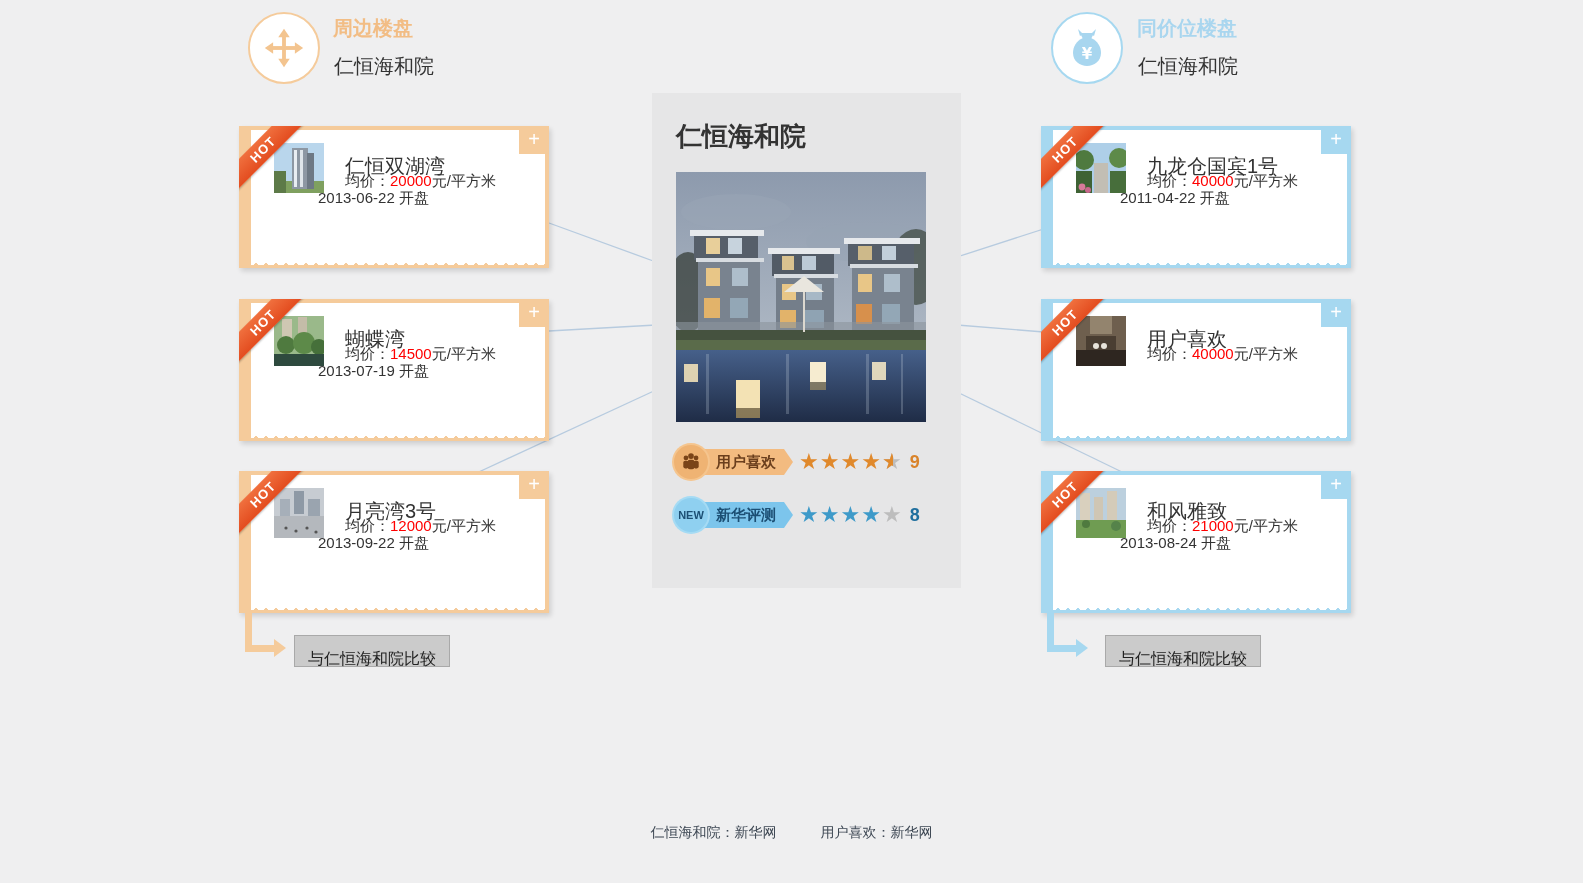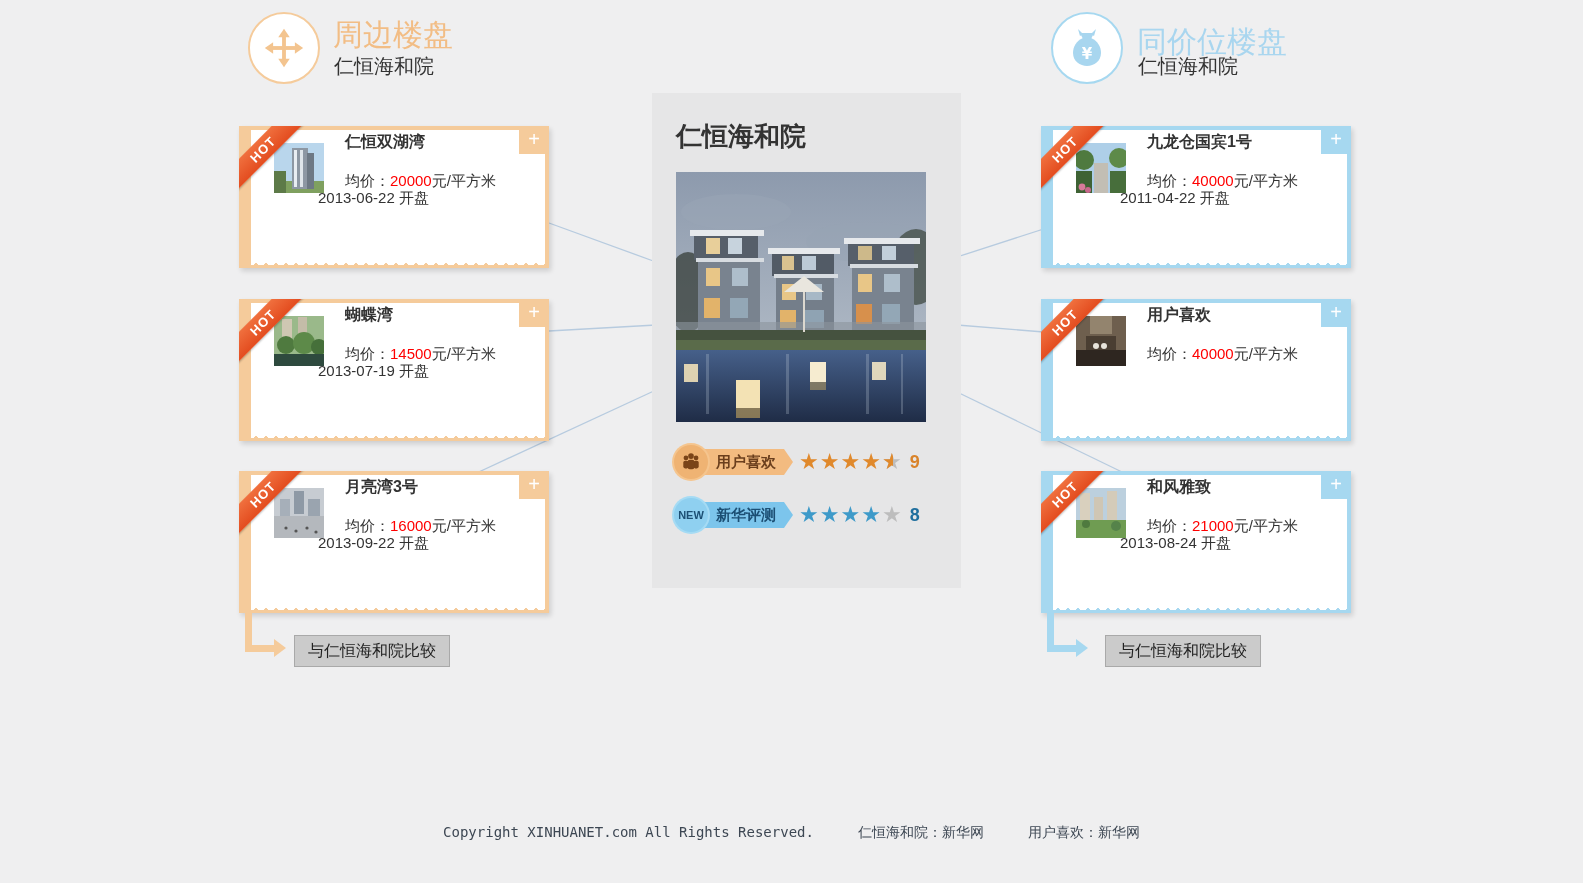--- a/index.html
+++ b/index.html
@@ -20,21 +20,21 @@
     font-family:"Liberation Sans","DejaVu Sans",sans-serif;position:relative;overflow:hidden}
 
   
   #connectors{position:absolute;left:0;top:0;width:1583px;height:883px;z-index:0}
 
   
   .hdr-circle{position:absolute;width:72px;height:72px;border-radius:50%;background:#fff;z-index:2;
     display:flex;align-items:center;justify-content:center}
   .hdr-circle.o{border:2px solid var(--frame-orange)}
   .hdr-circle.b{border:2px solid var(--frame-blue)}
-  .hdr-title{position:absolute;font-size:30px;font-weight:normal;z-index:2}
+  .hdr-title{position:absolute;font-size:20px;font-weight:bold;z-index:2}
   .hdr-title.o{color:var(--title-orange)}
   .hdr-title.b{color:var(--title-blue)}
   .hdr-sub{position:absolute;font-size:20px;color:var(--text-dark);z-index:2}
 
   
   #center-panel{position:absolute;left:652px;top:93px;width:309px;height:495px;
     background:var(--panel-gray);z-index:1}
   #center-title{position:absolute;left:24px;top:26px;font-size:26px;font-weight:bold;color:var(--text-dark)}
   #center-photo{position:absolute;left:24px;top:79px;width:250px;height:250px;background:#8d9aad}
   .rate-row{position:absolute;left:22px;display:flex;align-items:center;height:34px}
@@ -75,37 +75,37 @@
   .ribbon{position:absolute;left:0;top:0;width:72px;height:72px;overflow:hidden;pointer-events:none}
   .ribbon span{position:absolute;display:block;width:104px;left:-28px;top:13px;transform:rotate(-45deg);
     background:linear-gradient(180deg,var(--hot-red1),var(--hot-red2));color:#fff;font-weight:bold;
     font-size:13px;letter-spacing:1px;text-align:center;padding:3px 0;box-shadow:0 1px 2px rgba(0,0,0,.25)}
   .plus{position:absolute;right:0;top:0;width:30px;height:28px;color:#fff;font-size:20px;line-height:27px;
     text-align:center;cursor:pointer}
   .card.o .plus{background:var(--frame-orange)}
   .card.b .plus{background:var(--frame-blue)}
   .thumb{position:absolute;left:35px;top:17px;width:50px;height:50px;overflow:hidden}
   .thumb svg{display:block}
-  .c-title{position:absolute;left:106px;top:6px;font-size:16px;font-weight:bold;color:var(--text-dark)}
+  .c-title{position:absolute;left:106px;top:27px;font-size:20px;font-weight:normal;color:var(--text-dark)}
   .c-price{position:absolute;left:106px;top:46px;font-size:15px;color:var(--text-dark);white-space:nowrap}
   .c-price .red{color:var(--price-red)}
   .c-date{position:absolute;left:79px;top:63px;font-size:15px;color:var(--text-dark);white-space:nowrap}
 
   
   .elbow{position:absolute;width:44px;height:50px;z-index:1}
   .elbow .v{position:absolute;left:0;top:0;width:7px;height:40px}
   .elbow .h{position:absolute;left:0;top:33px;width:29px;height:7px}
   .elbow .tip{position:absolute;left:29px;top:27px;width:0;height:0;
     border-top:9px solid transparent;border-bottom:9px solid transparent}
   .elbow.o .v,.elbow.o .h{background:var(--frame-orange)}
   .elbow.o .tip{border-left:12px solid var(--frame-orange)}
   .elbow.b .v,.elbow.b .h{background:var(--frame-blue)}
   .elbow.b .tip{border-left:12px solid var(--frame-blue)}
 
-  .cmp-btn{position:absolute;height:32px;line-height:30px;padding:0 13px;background:var(--btn-gray);
+  .cmp-btn{position:absolute;height:32px;line-height:30px;padding:8px 13px;background:var(--btn-gray);
     border:1px solid var(--btn-border);font-size:16px;color:#222;cursor:pointer;white-space:nowrap;z-index:1}
 
   
   #footer{position:absolute;left:0;top:824px;width:100%;display:flex;justify-content:center;gap:44px;
     font-size:14px;color:#3d4753}
   #footer .mono{font-family:"DejaVu Sans Mono","Liberation Mono",monospace}
 </style>
 </head>
 <body>
 
@@ -139,21 +139,21 @@
   <svg width="48" height="48" viewBox="0 0 48 48">
     <g fill="#a8d6ef">
       <polygon points="17,9 31,9 28,15 20,15"></polygon>
       <polygon points="15,5 20,10 17,12"></polygon>
         <polygon points="33,5 28,10 31,12"></polygon>
       <path d="M20 14 h8 c7 3 10 9 10 15 c0 8 -7 13 -14 13 c-7 0 -14 -5 -14 -13 c0 -6 3 -12 10 -15 z"></path>
     </g>
     <text x="24" y="35" text-anchor="middle" font-size="15" font-weight="bold" fill="#ffffff" font-family="DejaVu Sans,sans-serif">¥</text>
   </svg>
 </div>
-<div class="hdr-title b" style="left:1137px;top:22px">同价位楼盘</div>
+<div class="hdr-title b" style="left:1137px;top:15px">同价位楼盘</div>
 <div class="hdr-sub" style="left:1138px;top:53px">仁恒海和院</div>
 
 <div id="center-panel">
   <div id="center-title">仁恒海和院</div>
   <div id="center-photo">
     <svg width="250" height="250" viewBox="0 0 250 250">
       <defs>
         <linearGradient id="sky" x1="0" y1="0" x2="0" y2="1">
           <stop offset="0" stop-color="#8d9aad"></stop>
             <stop offset="0.7" stop-color="#aeb8c4"></stop>
@@ -331,21 +331,21 @@
         <rect x="6" y="11" width="10" height="17" fill="#a6afb9"></rect>
         <rect x="34" y="11" width="12" height="17" fill="#9aa4af"></rect>
         <rect x="0" y="28" width="50" height="22" fill="#b4b8bd"></rect>
         <circle cx="12" cy="40" r="1.6" fill="#555"></circle>
         <circle cx="22" cy="43" r="1.6" fill="#555"></circle>
         <circle cx="33" cy="40" r="1.6" fill="#555"></circle>
         <circle cx="42" cy="44" r="1.6" fill="#555"></circle>
       </svg>
   </div>
   <div class="c-title">月亮湾3号</div>
-  <div class="c-price"><span>均价：</span><span class="red">16000</span><span>元/平方米</span></div>
+  <div class="c-price"><span>均价：</span><span class="red">12000</span><span>元/平方米</span></div>
   <div class="c-date">2013-09-22 开盘</div>
   <div class="ribbon">
       <span>HOT</span>
     </div>
   <div class="plus">+</div>
 </div>
 
 <div class="card b" style="left:1041px;top:126px">
   <div class="frame"></div>
   <div class="inner"></div>
@@ -426,16 +426,15 @@
 <div class="cmp-btn" style="left:294px;top:635px">与仁恒海和院比较</div>
 
 <div class="elbow b" style="left:1047px;top:612px">
   <div class="v"></div>
     <div class="h"></div>
     <div class="tip"></div>
 </div>
 <div class="cmp-btn" style="left:1105px;top:635px">与仁恒海和院比较</div>
 
 <div id="footer">
-  <span class="mono">Copyright XINHUANET.com  All Rights Reserved.</span>
   <span>仁恒海和院：新华网</span>
   <span>用户喜欢：新华网</span>
 </div>
 
 </body></html>

